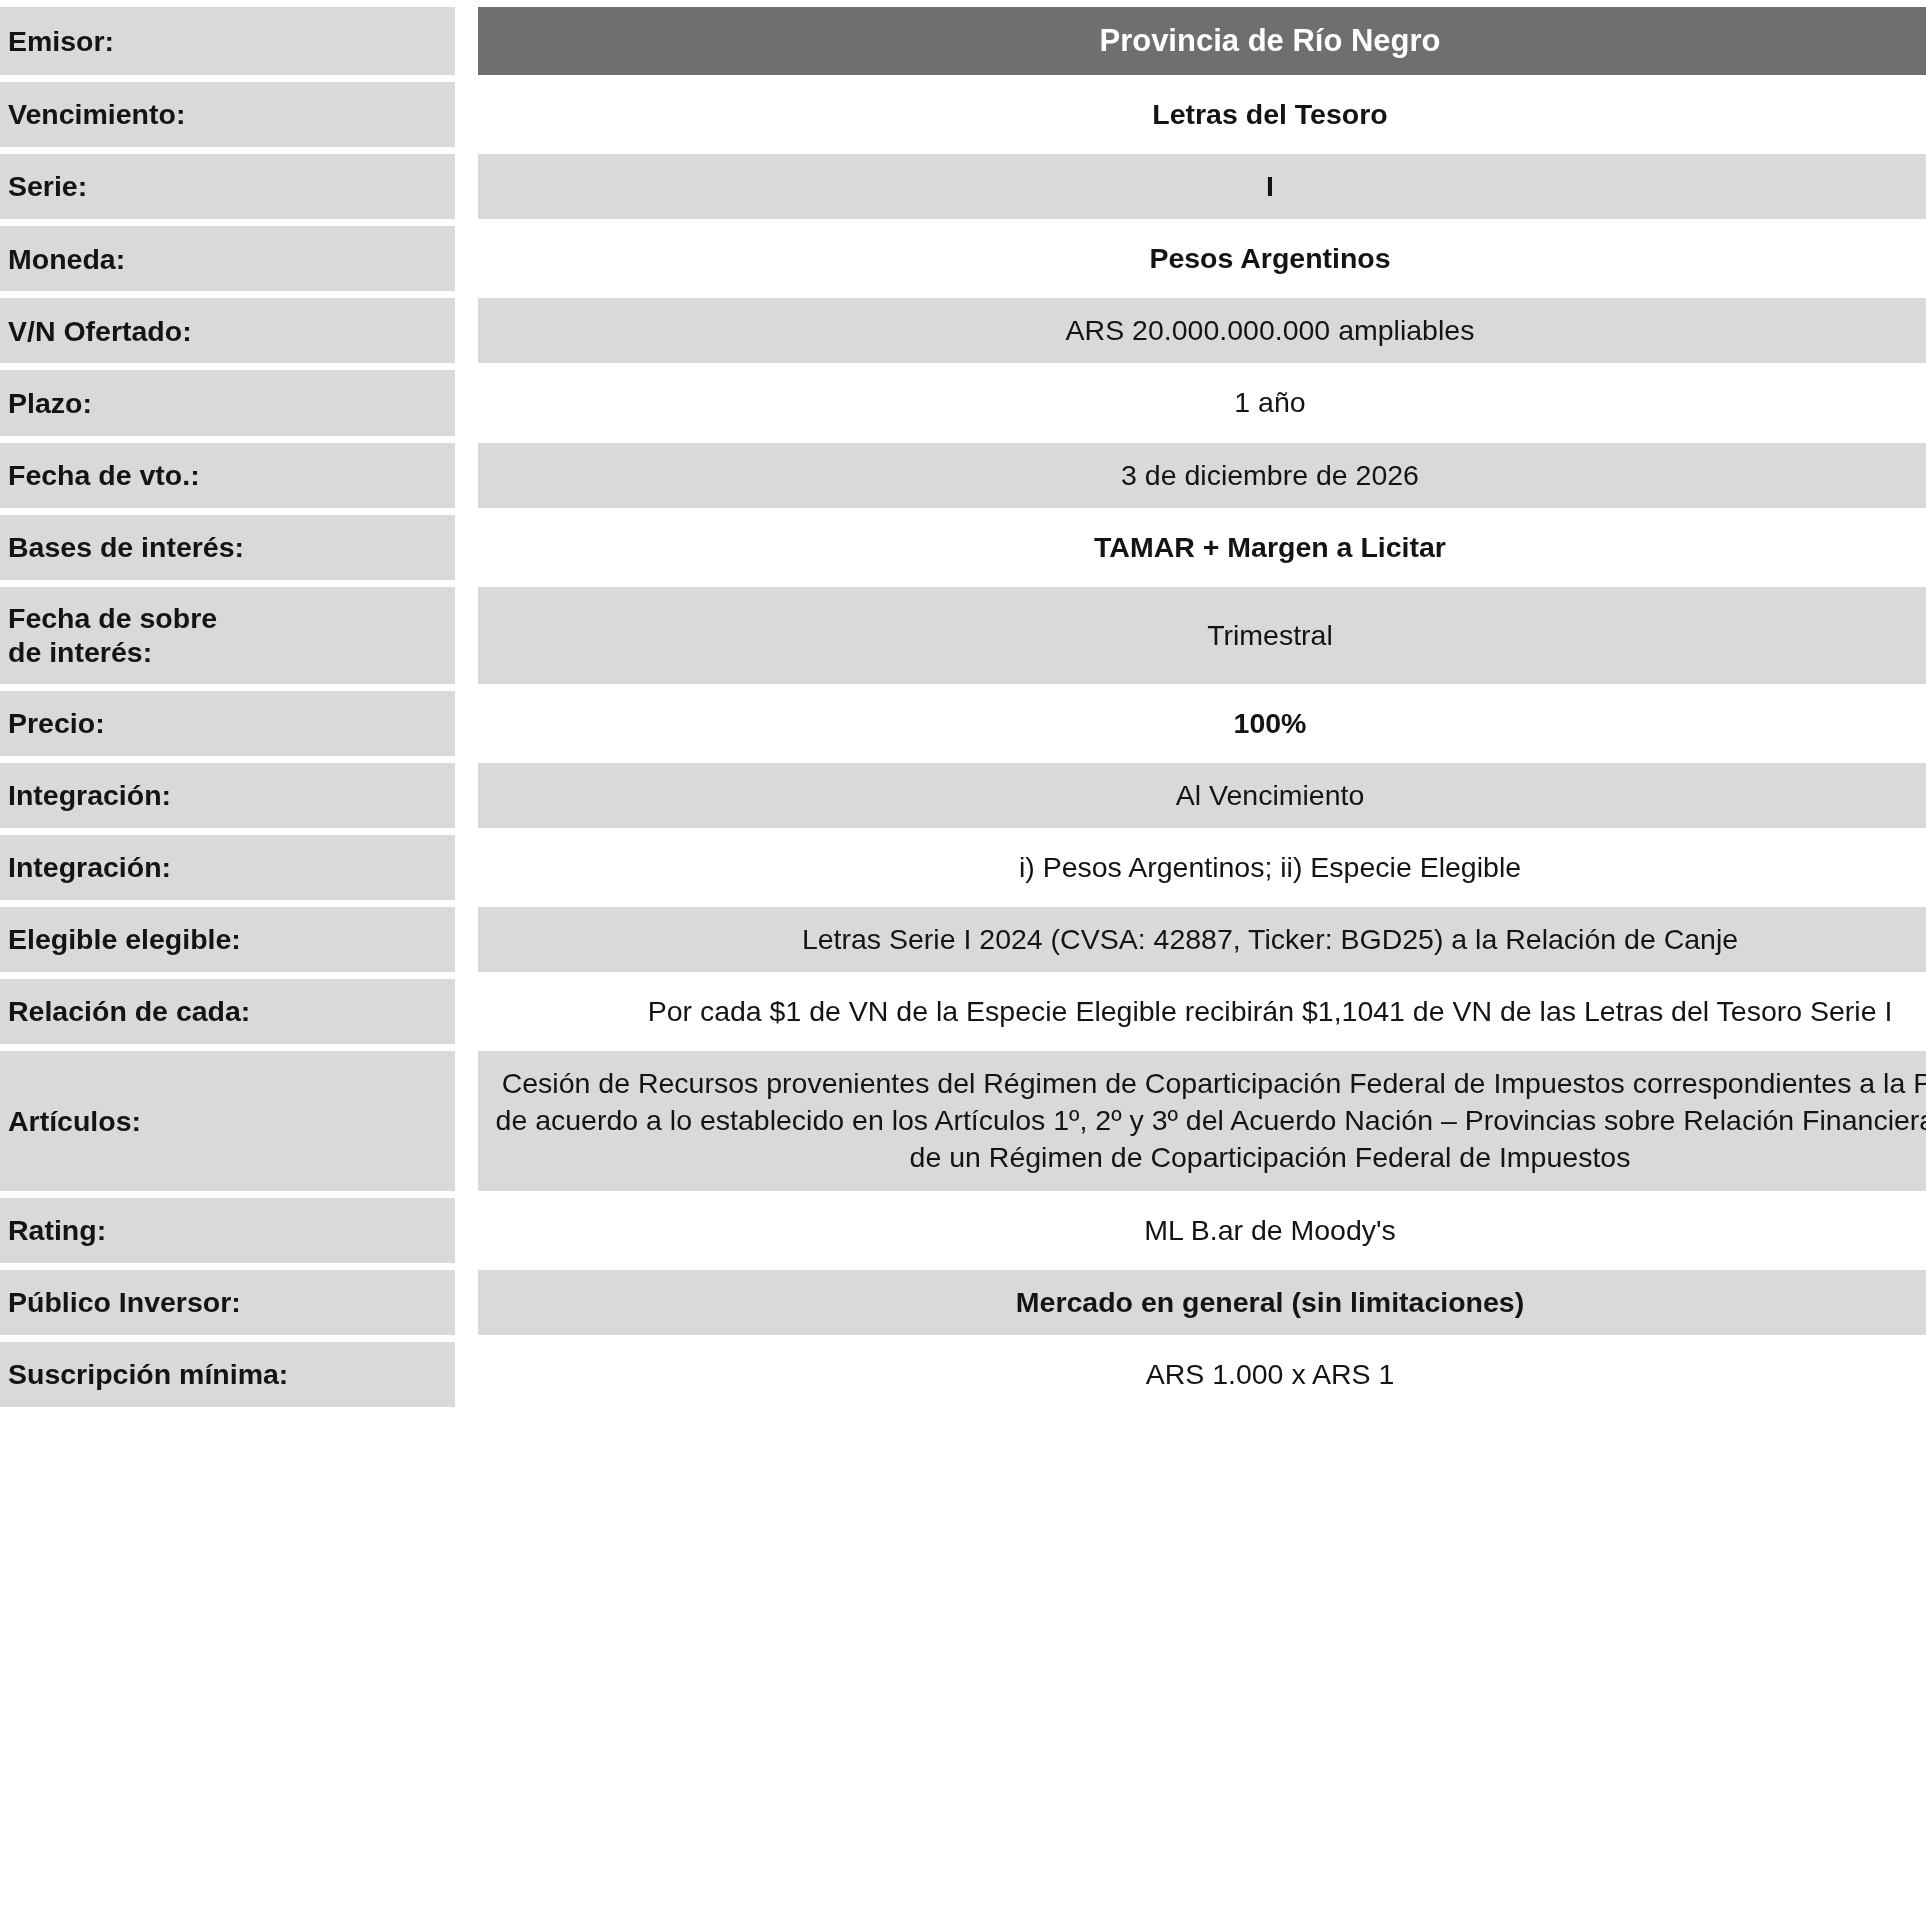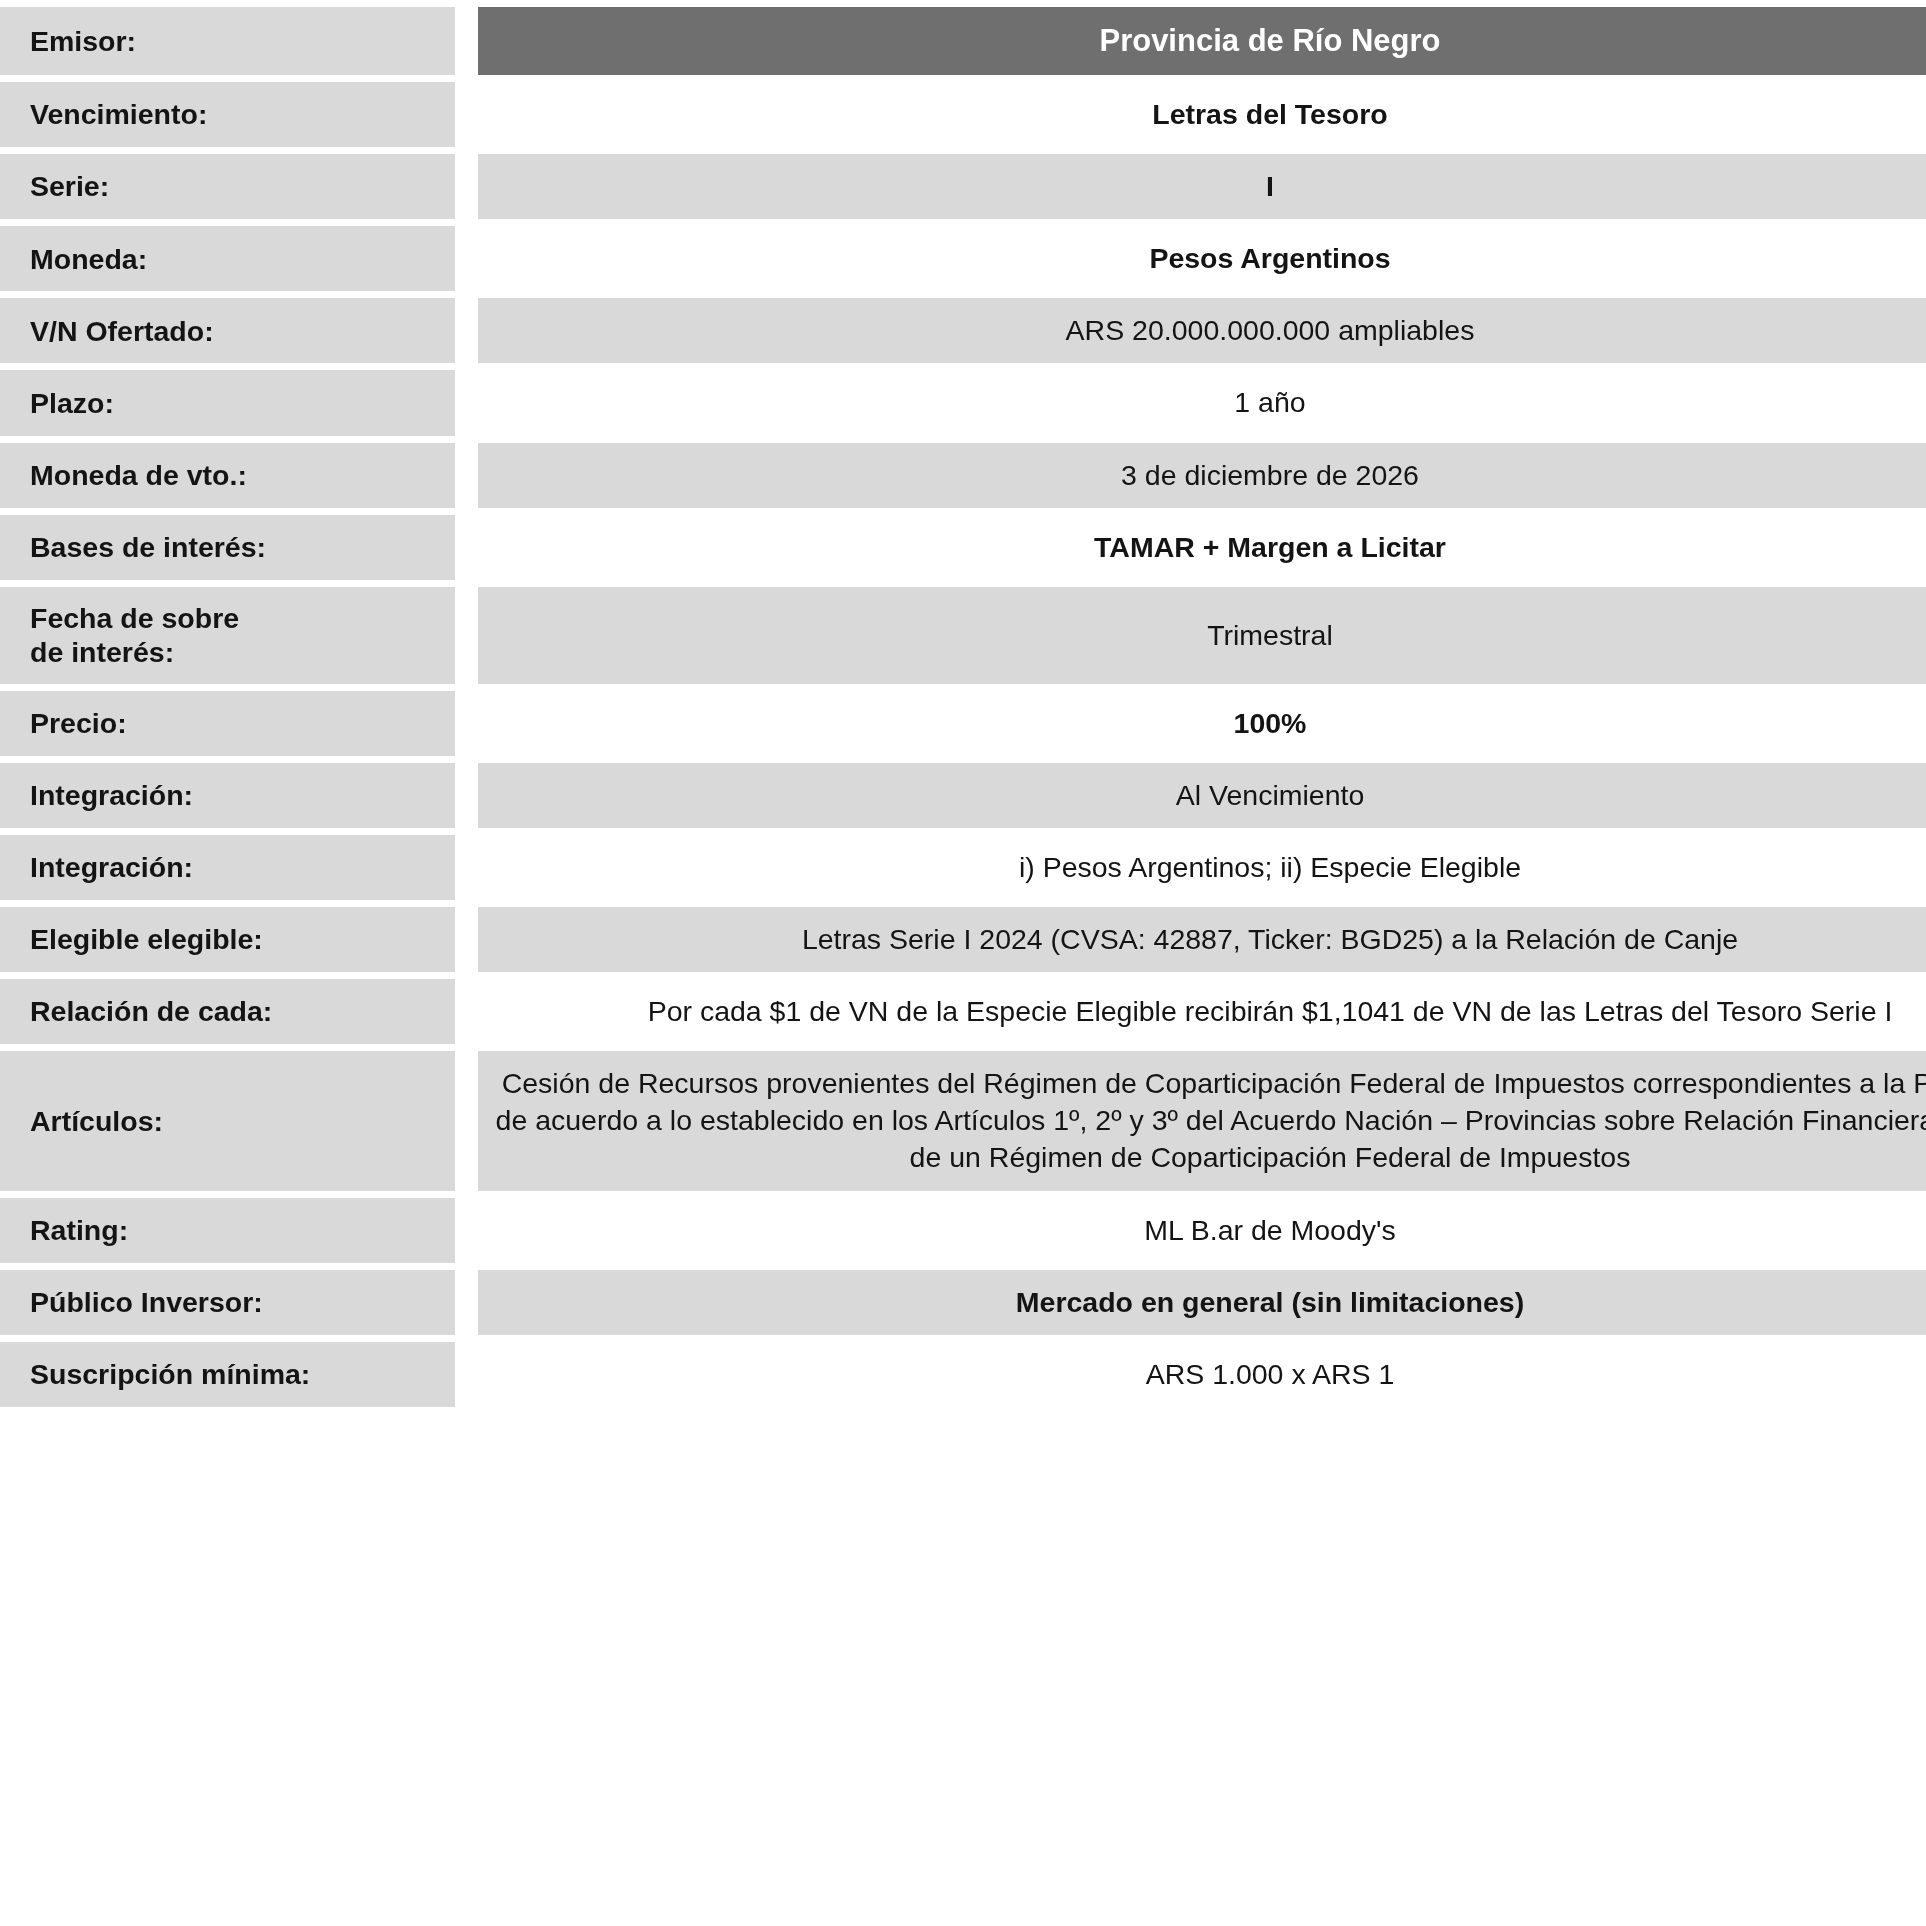--- a/index.html
+++ b/index.html
@@ -24,21 +24,21 @@
   table.term-table {
     width: 100%;
     border-collapse: separate;
     border-spacing: 0 7px;
     table-layout: fixed;
   }
   td.label-cell {
     width: 455px;
     background: #d9d9d9;
     vertical-align: middle;
-    padding: 14px 0 14px 30px;
+    padding: 14px 0 14px 8px;
     font-size: 28.5px;
     font-weight: bold;
     line-height: 1.22;
     color: #141414;
     box-sizing: border-box;
   }
   td.spacer-cell {
     width: 23px;
     background: #ffffff;
     padding: 0;
@@ -106,21 +106,21 @@
         <td class="value-cell shaded">ARS 20.000.000.000 ampliables</td>
       </tr>
 
       <tr>
         <td class="label-cell">Plazo:</td>
         <td class="spacer-cell"></td>
         <td class="value-cell">1 año</td>
       </tr>
 
       <tr>
-        <td class="label-cell">Moneda de vto.:</td>
+        <td class="label-cell">Fecha de vto.:</td>
         <td class="spacer-cell"></td>
         <td class="value-cell shaded">3 de diciembre de 2026</td>
       </tr>
 
       <tr>
         <td class="label-cell">Bases de interés:</td>
         <td class="spacer-cell"></td>
         <td class="value-cell bold">TAMAR + Margen a Licitar</td>
       </tr>
 

